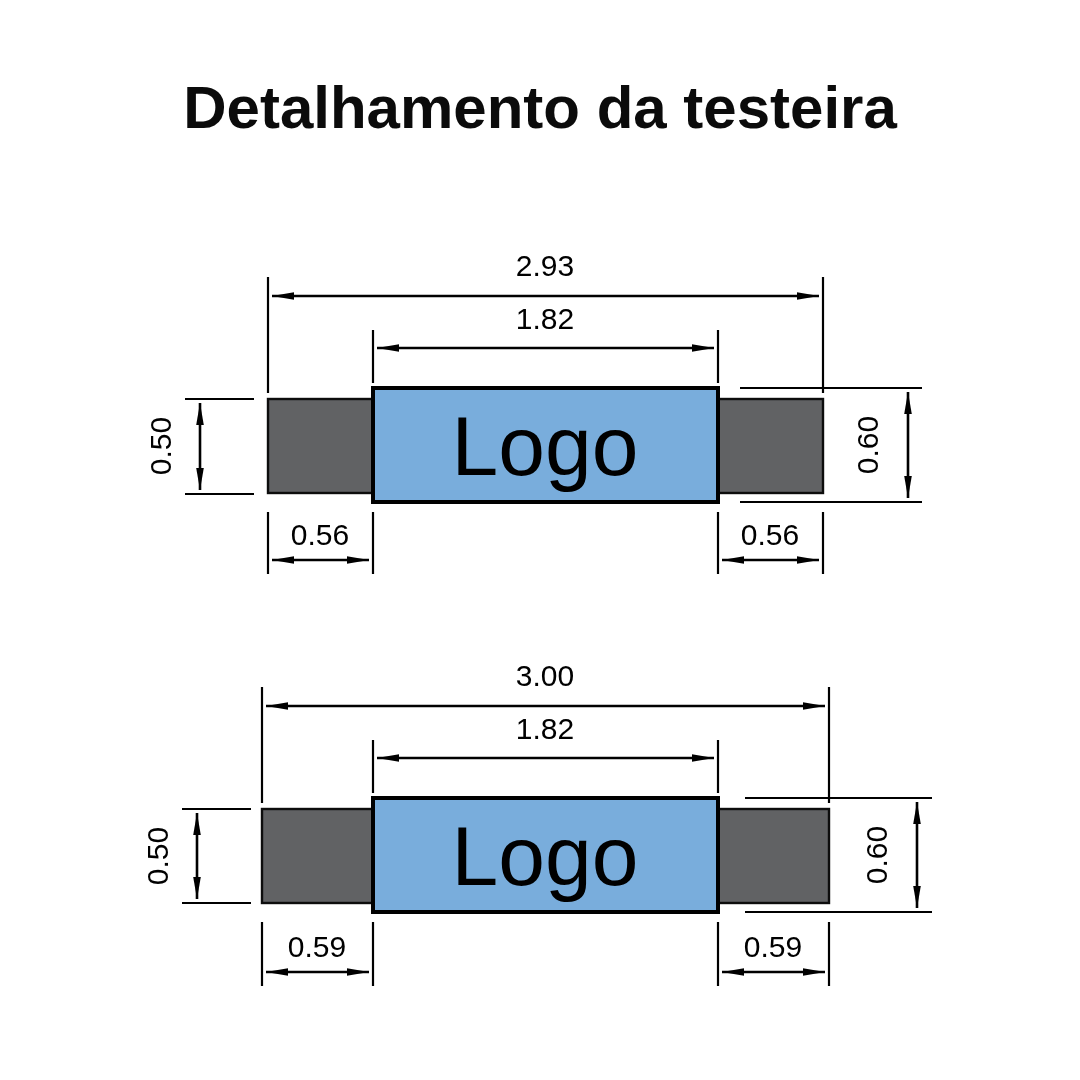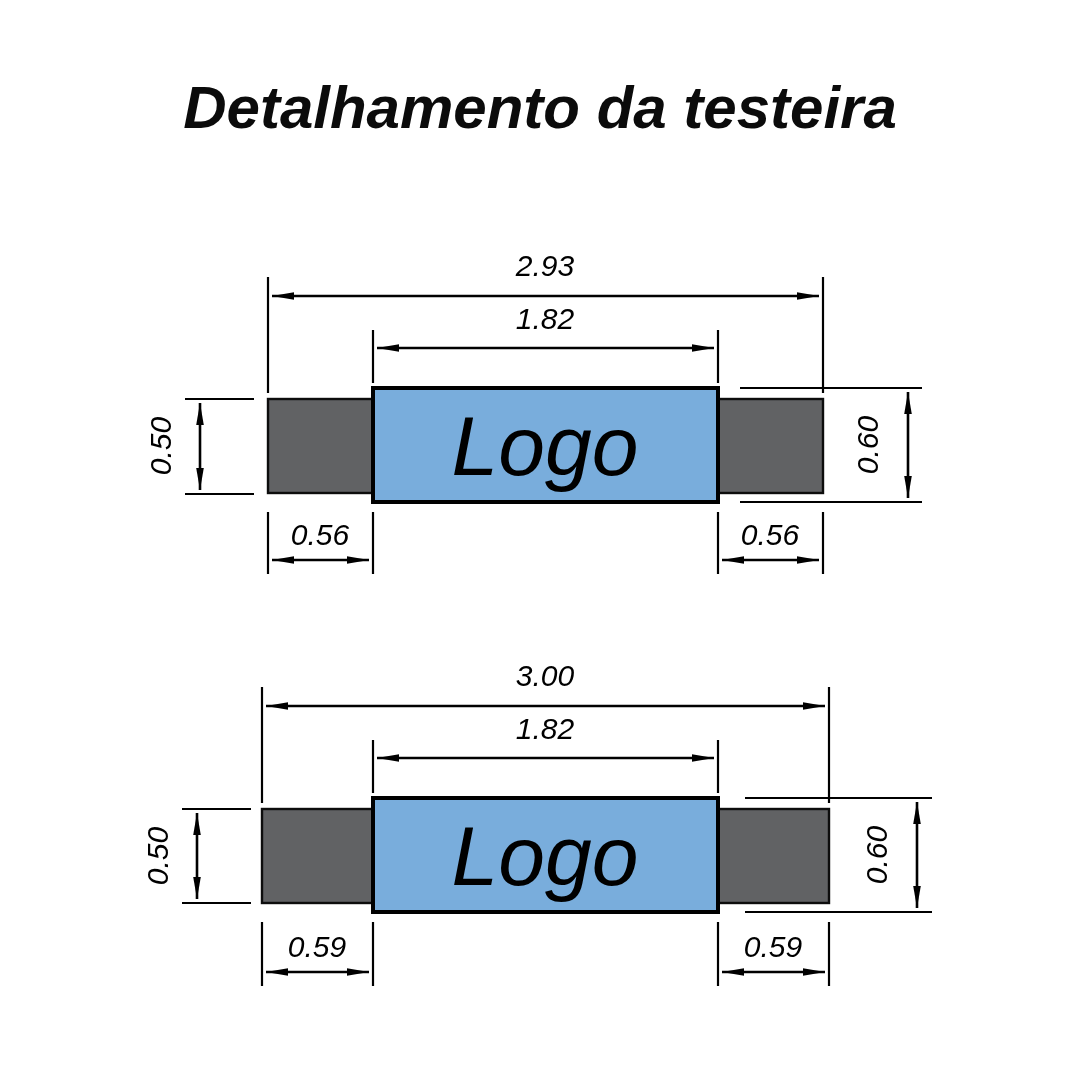--- a/index.html
+++ b/index.html
@@ -3,21 +3,21 @@
 <meta charset="utf-8">
 <style>
   html, body {
     margin: 0;
     padding: 0;
     background: #ffffff;
     width: 1080px;
     height: 1080px;
     font-family: "Liberation Sans", sans-serif;
   }
-  .canvas-wrap { width: 1080px; height: 1080px; position: relative; font-style: italic; }
+  .canvas-wrap { width: 1080px; height: 1080px; position: relative; }
   svg { display: block; }
   .ext  { stroke: #000000; stroke-width: 2.2; fill: none; }
   .dim  { stroke: #000000; stroke-width: 2.6; fill: none; }
   .lbl  {
     font-family: "Liberation Sans", sans-serif;
     font-size: 30px;
     fill: #000000;
     text-anchor: middle;
   }
   .title-text {

